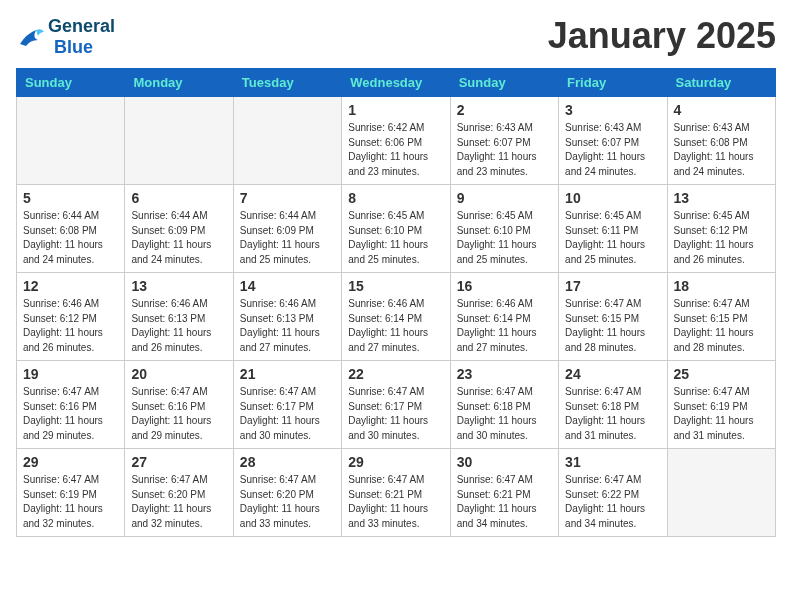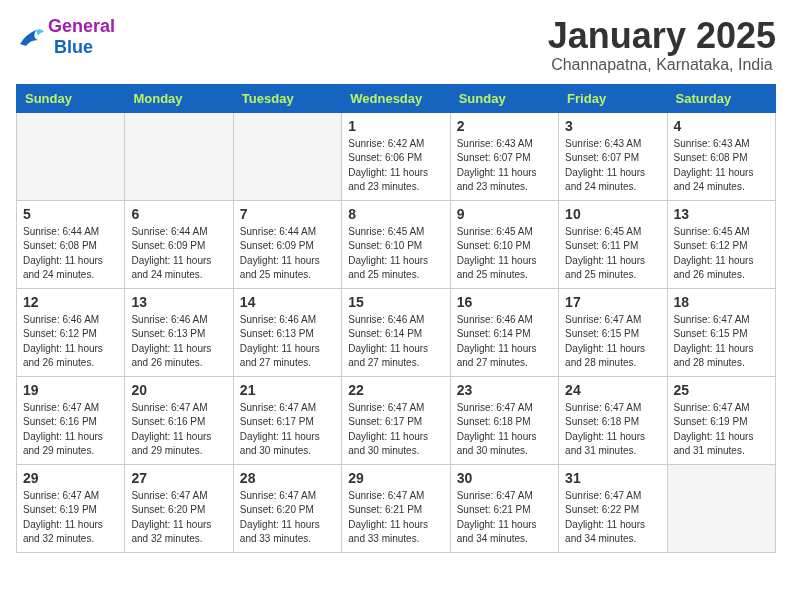--- a/index.html
+++ b/index.html
@@ -14,33 +14,33 @@
       display: flex;
       justify-content: space-between;
       align-items: flex-start;
       margin-bottom: 10px;
     }
     .logo {
       display: flex;
       align-items: center;
       gap: 4px;
     }
-    .logo-text-general { font-size: 18px; font-weight: bold; color: #a21caf; }
+    .logo-text-general { font-size: 18px; font-weight: bold; color: #0c4a6e; }
     .logo-text-blue { font-size: 18px; font-weight: bold; color: #1565C0; margin-left: 6px; }
     .logo-bird {
       width: 28px;
       height: 22px;
     }
-    .title-block { text-align: center; }
+    .title-block { text-align: right; }
     .month-title { font-size: 36px; font-weight: bold; color: #333; line-height: 1.1; }
     .location-title { font-size: 16px; color: #555; }
     .calendar { width: 100%; border-collapse: collapse; }
     .calendar th {
       background: #1565C0;
-      color: #bef264;
+      color: #5eead4;
       font-size: 13px;
       font-weight: bold;
       text-align: left;
       padding: 6px 8px;
       border: 1px solid #1565C0;
     }
     .calendar td {
       border: 1px solid #ccc;
       vertical-align: top;
       padding: 5px 6px;
@@ -63,21 +63,20 @@
       <path d="M4 18 Q10 8 20 4 Q16 12 22 14 Q14 14 10 20Z" fill="#1565C0"></path>
       <path d="M20 4 Q26 2 28 6 Q24 6 22 10Z" fill="#4FC3F7"></path>
     </svg>
     <div>
       <span class="logo-text-general">General</span><br>
       <span class="logo-text-blue">Blue</span>
     </div>
   </div>
   <div class="title-block">
     <div class="month-title">January 2025</div>
-    <div class="location-title">Channapatna, Karnataka, India</div>
   </div>
 </div>
 
 <table class="calendar">
   <thead>
     <tr>
       <th>Sunday</th>
       <th>Monday</th>
       <th>Tuesday</th>
       <th>Wednesday</th>

